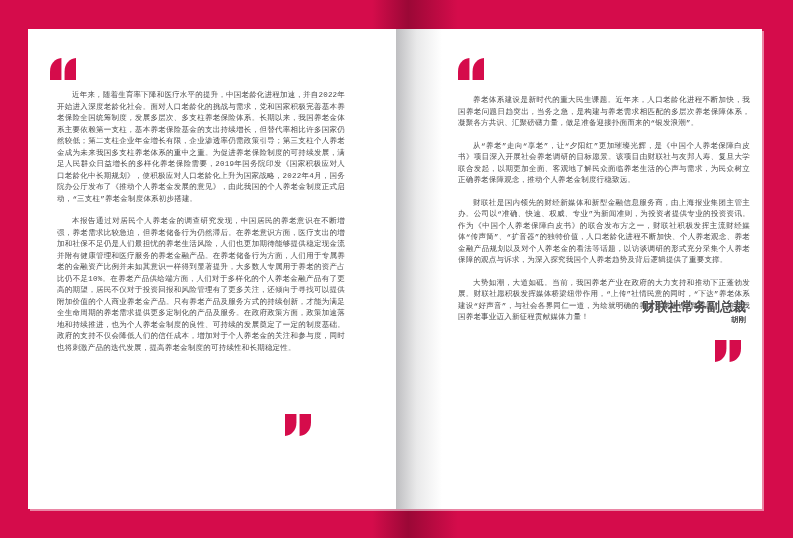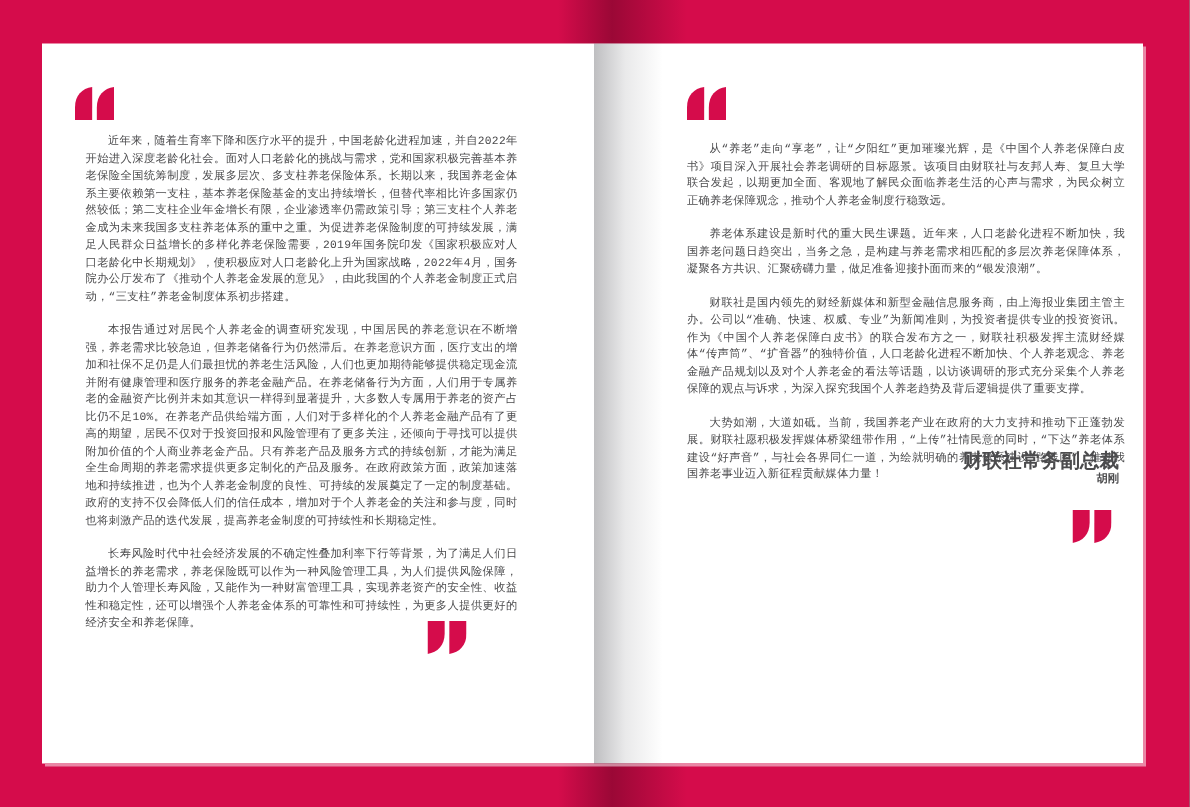--- a/index.html
+++ b/index.html
@@ -58,21 +58,20 @@
       <div class="quote pl-quote-open">
         <svg width="26" height="22" viewBox="0 0 25 21" aria-hidden="true">
           <path fill="currentColor" d="M11 0 L11 21 L0 21 L0 13 C0 5.5 4.5 0.8 11 0 Z"></path>
           <path fill="currentColor" d="M25 0 L25 21 L14 21 L14 13 C14 5.5 18.5 0.8 25 0 Z"></path>
         </svg>
       </div>
 
       <div class="body-text pl-body">
         <p>近年来，随着生育率下降和医疗水平的提升，中国老龄化进程加速，并自2022年开始进入深度老龄化社会。面对人口老龄化的挑战与需求，党和国家积极完善基本养老保险全国统筹制度，发展多层次、多支柱养老保险体系。长期以来，我国养老金体系主要依赖第一支柱，基本养老保险基金的支出持续增长，但替代率相比许多国家仍然较低；第二支柱企业年金增长有限，企业渗透率仍需政策引导；第三支柱个人养老金成为未来我国多支柱养老体系的重中之重。为促进养老保险制度的可持续发展，满足人民群众日益增长的多样化养老保险需要，2019年国务院印发《国家积极应对人口老龄化中长期规划》，使积极应对人口老龄化上升为国家战略，2022年4月，国务院办公厅发布了《推动个人养老金发展的意见》，由此我国的个人养老金制度正式启动，“三支柱”养老金制度体系初步搭建。</p>
         <p>本报告通过对居民个人养老金的调查研究发现，中国居民的养老意识在不断增强，养老需求比较急迫，但养老储备行为仍然滞后。在养老意识方面，医疗支出的增加和社保不足仍是人们最担忧的养老生活风险，人们也更加期待能够提供稳定现金流并附有健康管理和医疗服务的养老金融产品。在养老储备行为方面，人们用于专属养老的金融资产比例并未如其意识一样得到显著提升，大多数人专属用于养老的资产占比仍不足10%。在养老产品供给端方面，人们对于多样化的个人养老金融产品有了更高的期望，居民不仅对于投资回报和风险管理有了更多关注，还倾向于寻找可以提供附加价值的个人商业养老金产品。只有养老产品及服务方式的持续创新，才能为满足全生命周期的养老需求提供更多定制化的产品及服务。在政府政策方面，政策加速落地和持续推进，也为个人养老金制度的良性、可持续的发展奠定了一定的制度基础。政府的支持不仅会降低人们的信任成本，增加对于个人养老金的关注和参与度，同时也将刺激产品的迭代发展，提高养老金制度的可持续性和长期稳定性。</p>
-        <p>长寿风险时代中社会经济发展的不确定性叠加利率下行等背景，为了满足人们日益增长的养老需求，养老保险既可以作为一种风险管理工具，为人们提供风险保障，助力个人管理长寿风险，又能作为一种财富管理工具，实现养老资产的安全性、收益性和稳定性，还可以增强个人养老金体系的可靠性和可持续性，为更多人提供更好的经济安全和养老保障。</p>
       </div>
 
 
       <div class="quote pl-quote-close">
         <svg width="26" height="22" viewBox="0 0 25 21" aria-hidden="true">
           <g transform="rotate(180 12.5 10.5)">
             <path fill="currentColor" d="M11 0 L11 21 L0 21 L0 13 C0 5.5 4.5 0.8 11 0 Z"></path>
             <path fill="currentColor" d="M25 0 L25 21 L14 21 L14 13 C14 5.5 18.5 0.8 25 0 Z"></path>
           </g>
         </svg>
@@ -83,22 +82,22 @@
       <div class="gutter-shadow"></div>
 
       <div class="quote pr-quote-open">
         <svg width="26" height="22" viewBox="0 0 25 21" aria-hidden="true">
           <path fill="currentColor" d="M11 0 L11 21 L0 21 L0 13 C0 5.5 4.5 0.8 11 0 Z"></path>
           <path fill="currentColor" d="M25 0 L25 21 L14 21 L14 13 C14 5.5 18.5 0.8 25 0 Z"></path>
         </svg>
       </div>
 
       <div class="body-text pr-body">
+        <p>养老体系建设是新时代的重大民生课题。近年来，人口老龄化进程不断加快，我国养老问题日趋突出，当务之急，是构建与养老需求相匹配的多层次养老保障体系，凝聚各方共识、汇聚磅礴力量，做足准备迎接扑面而来的“银发浪潮”。</p>
         <p>从“养老”走向“享老”，让“夕阳红”更加璀璨光辉，是《中国个人养老保障白皮书》项目深入开展社会养老调研的目标愿景。该项目由财联社与友邦人寿、复旦大学联合发起，以期更加全面、客观地了解民众面临养老生活的心声与需求，为民众树立正确养老保障观念，推动个人养老金制度行稳致远。</p>
-        <p>养老体系建设是新时代的重大民生课题。近年来，人口老龄化进程不断加快，我国养老问题日趋突出，当务之急，是构建与养老需求相匹配的多层次养老保障体系，凝聚各方共识、汇聚磅礴力量，做足准备迎接扑面而来的“银发浪潮”。</p>
         <p>财联社是国内领先的财经新媒体和新型金融信息服务商，由上海报业集团主管主办。公司以“准确、快速、权威、专业”为新闻准则，为投资者提供专业的投资资讯。作为《中国个人养老保障白皮书》的联合发布方之一，财联社积极发挥主流财经媒体“传声筒”、“扩音器”的独特价值，人口老龄化进程不断加快、个人养老观念、养老金融产品规划以及对个人养老金的看法等话题，以访谈调研的形式充分采集个人养老保障的观点与诉求，为深入探究我国个人养老趋势及背后逻辑提供了重要支撑。</p>
         <p>大势如潮，大道如砥。当前，我国养老产业在政府的大力支持和推动下正蓬勃发展。财联社愿积极发挥媒体桥梁纽带作用，“上传”社情民意的同时，“下达”养老体系建设“好声音”，与社会各界同仁一道，为绘就明确的养老体系建设“路线图”，推动我国养老事业迈入新征程贡献媒体力量！</p>
       </div>
 
       <div class="attribution pr-attribution">
         <div class="attr-title">财联社常务副总裁</div>
         <div class="attr-name">胡刚</div>
       </div>
 
       <div class="quote pr-quote-close">

